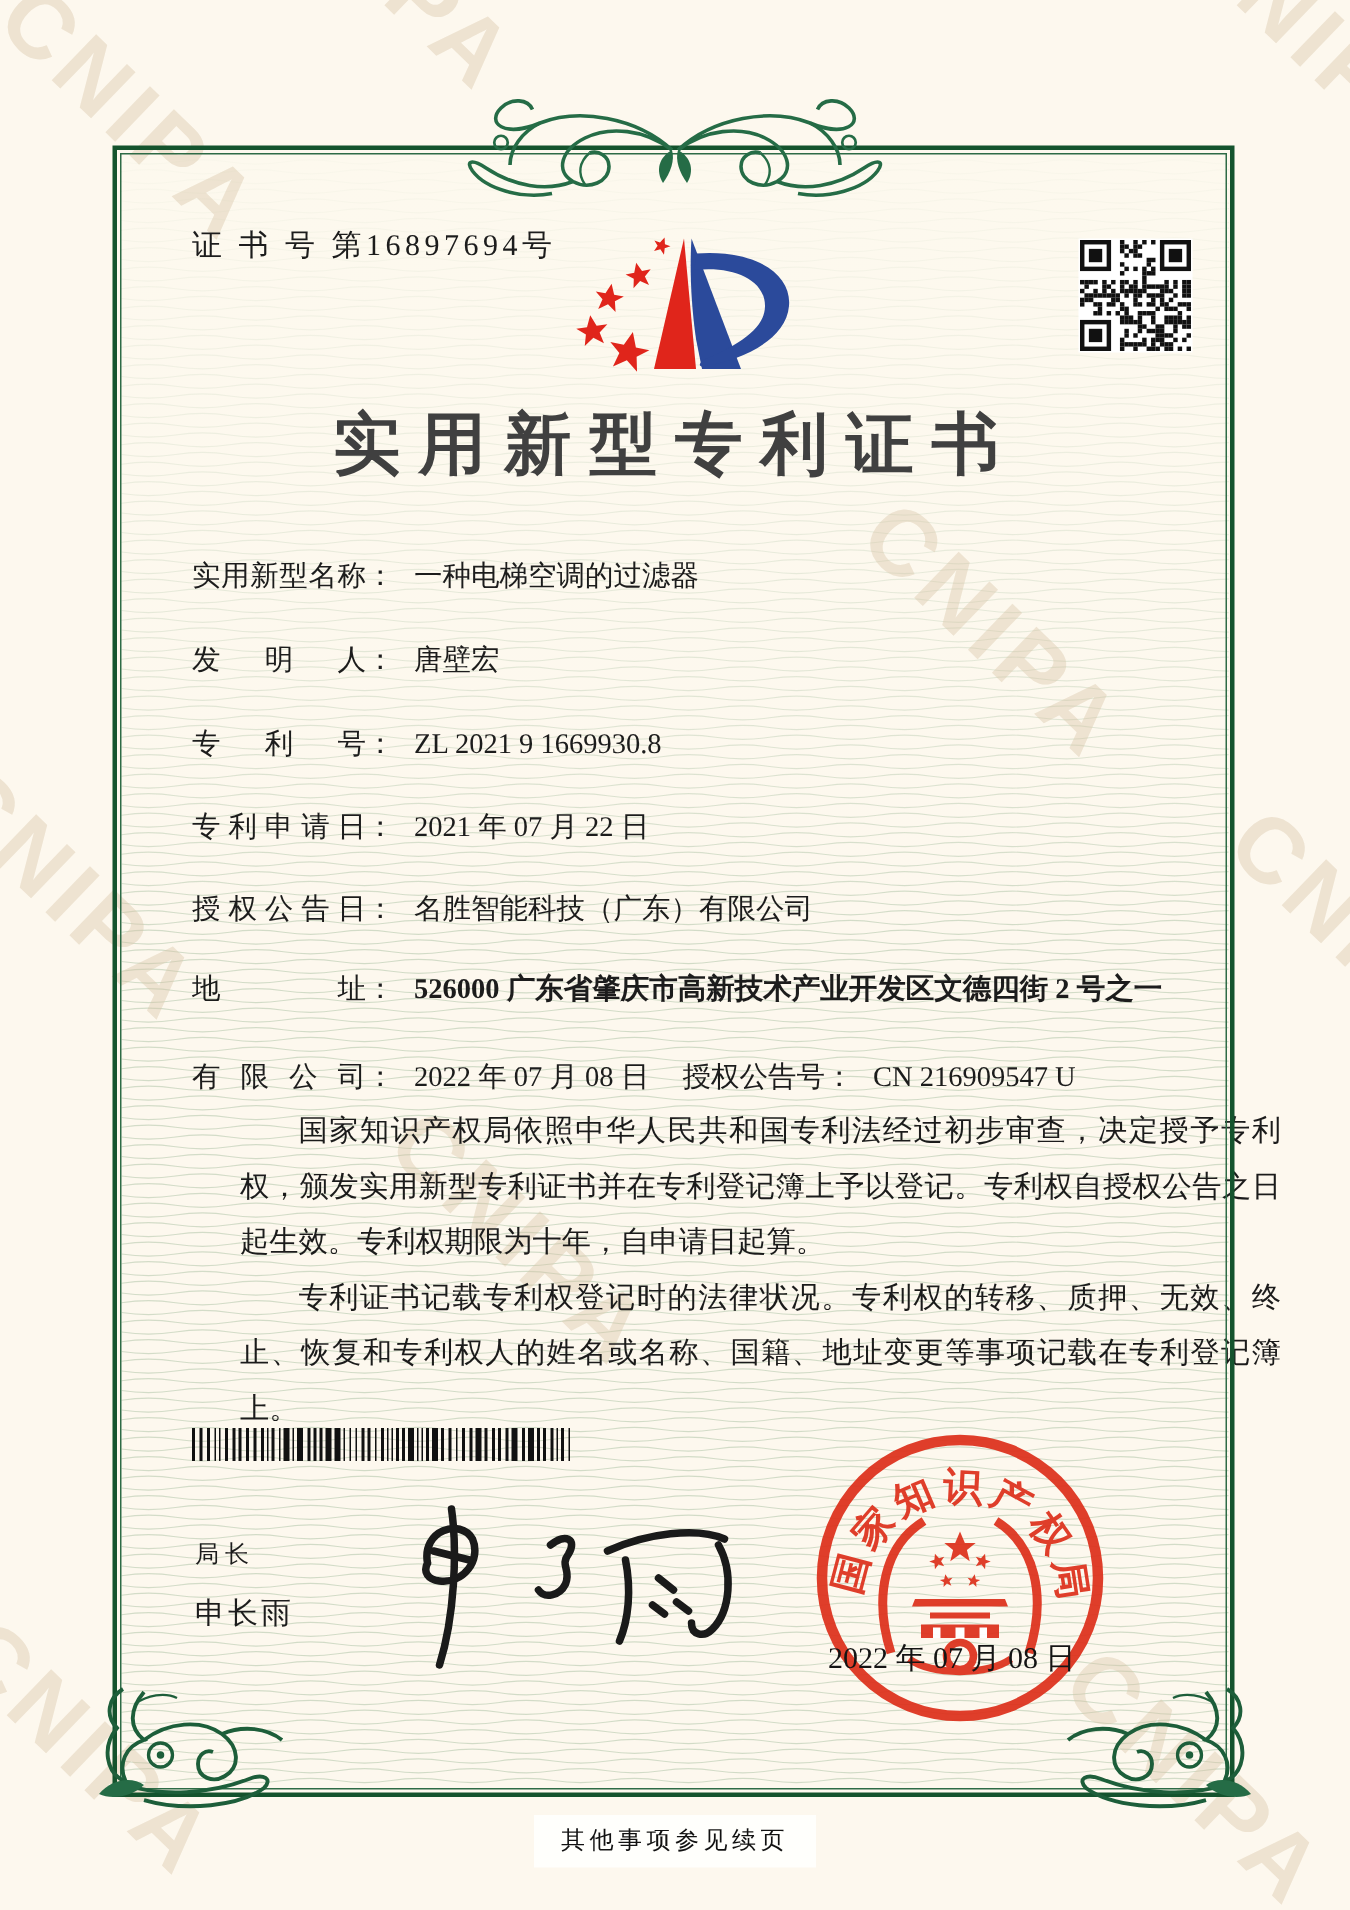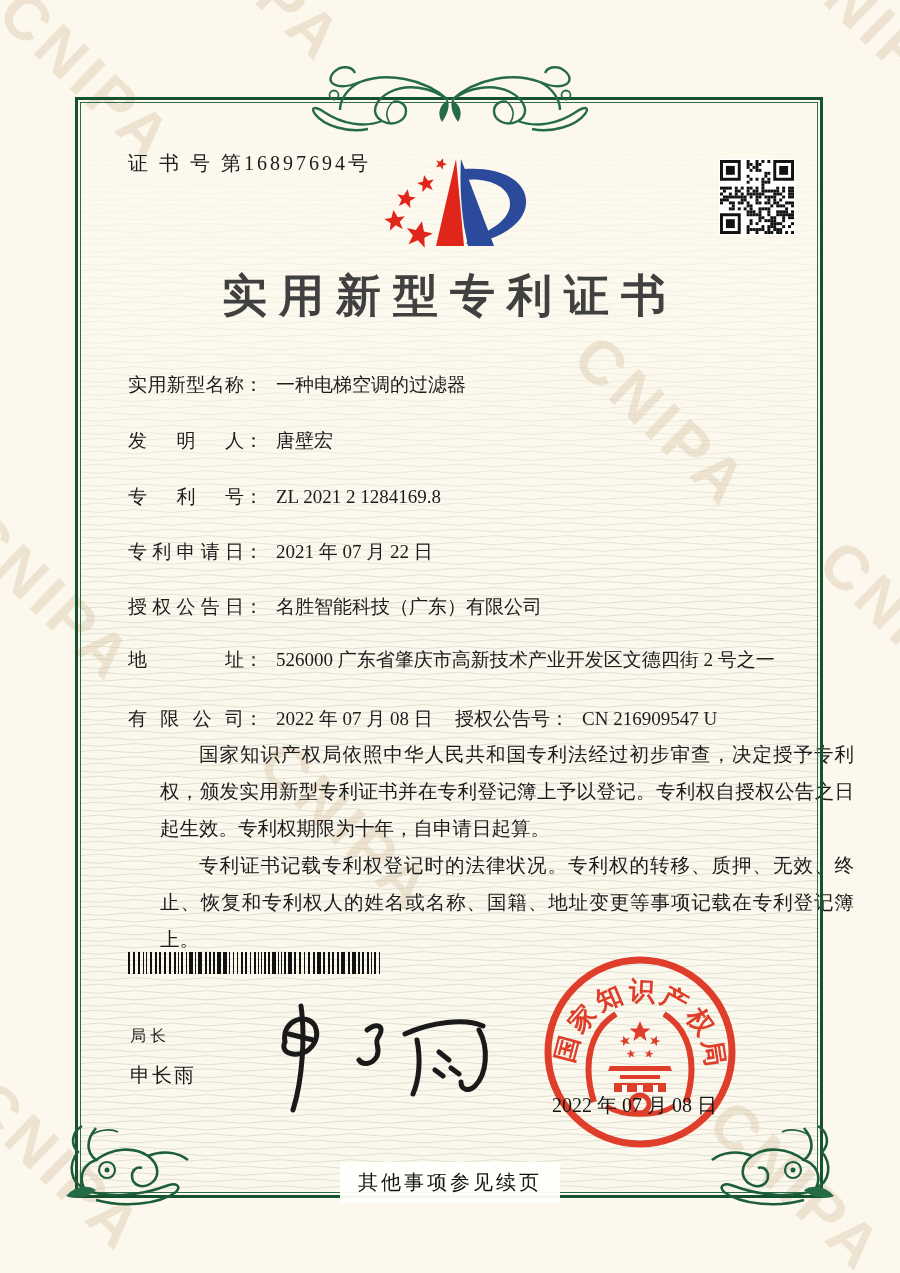--- a/index.html
+++ b/index.html
@@ -46,44 +46,44 @@
     font-size:45px;font-weight:bold;letter-spacing:12px;color:#404040;
   }
   .row{position:absolute;left:128px;font-size:19px;white-space:nowrap;line-height:30px;}
   .flabel{
     display:inline-block;width:116px;
     text-align:justify;text-align-last:justify;
     vertical-align:top;
   }
   .fval{margin-left:13px;}
   .row-address{white-space:normal;width:697px;display:flex;}
-  .row-address .fval{flex:1;}
+  .row-address .fval{flex:1;font-weight:bold;}
   .col2{position:absolute;left:327px;top:0;text-align:center;}
   .paras{position:absolute;left:140px;top:736px;width:694px;margin-left:20px;}
   .paras p{
     margin:0;font-size:19.5px;line-height:37px;
     text-indent:2em;text-align:justify;color:#1b1b1b;
   }
   #barcode{position:absolute;left:128px;top:952px;}
   .signer-title{position:absolute;left:130px;top:1026px;font-size:16px;letter-spacing:4px;}
   .signer-name{position:absolute;left:130px;top:1062px;font-size:20px;letter-spacing:2px;}
   #signature{position:absolute;left:255px;top:1000px;z-index:5;}
   #seal{position:absolute;left:542px;top:954px;z-index:4;mix-blend-mode:multiply;opacity:.93;}
   .seal-date{
     position:absolute;left:552px;top:1092px;width:190px;z-index:6;
     font-size:20px;color:#141414;white-space:nowrap;
   }
   .page-info{
     position:absolute;left:0;right:0;top:1156px;text-align:center;
     font-size:17px;letter-spacing:2px;color:#222;
   }
   .cont-note{
-    position:absolute;left:50%;top:1162px;transform:translateX(-50%);
+    position:absolute;left:50%;top:1210px;transform:translateX(-50%);
     background:rgba(255,255,252,0.95);padding:7px 18px;
-    font-size:20px;letter-spacing:3px;color:#111;z-index:5;white-space:nowrap;
+    font-size:16px;letter-spacing:3px;color:#111;z-index:5;white-space:nowrap;
   }
 </style>
 </head>
 <body>
 
 <div class="wm" style="left:150px;top:-60px">CNIPA</div>
 <div class="wm" style="left:-20px;top:40px">CNIPA</div>
 <div class="wm" style="left:770px;top:-10px">CNIPA</div>
 <div class="wm" style="left:555px;top:385px">CNIPA</div>
 <div class="wm" style="left:-60px;top:560px">CNIPA</div>
@@ -531,21 +531,21 @@
 
   <div class="title">实用新型专利证书</div>
 
   <div class="row" style="top:370px">
     <span class="flabel">实用新型名称</span><span>：</span><span class="fval">一种电梯空调的过滤器</span>
   </div>
   <div class="row" style="top:426px">
     <span class="flabel">发明人</span><span>：</span><span class="fval">唐壁宏</span>
   </div>
   <div class="row" style="top:482px">
-    <span class="flabel">专利号</span><span>：</span><span class="fval">ZL 2021 2 1284169.8</span>
+    <span class="flabel">专利号</span><span>：</span><span class="fval">ZL 2021 9 1669930.8</span>
   </div>
   <div class="row" style="top:537px">
     <span class="flabel">专利申请日</span><span>：</span><span class="fval">2021 年 07 月 22 日</span>
   </div>
   <div class="row" style="top:592px">
     <span class="flabel">授权公告日</span><span>：</span><span class="fval">名胜智能科技（广东）有限公司</span>
   </div>
   <div class="row row-address" style="top:645px">
     <span class="flabel">地址</span>
       <span>：</span>

